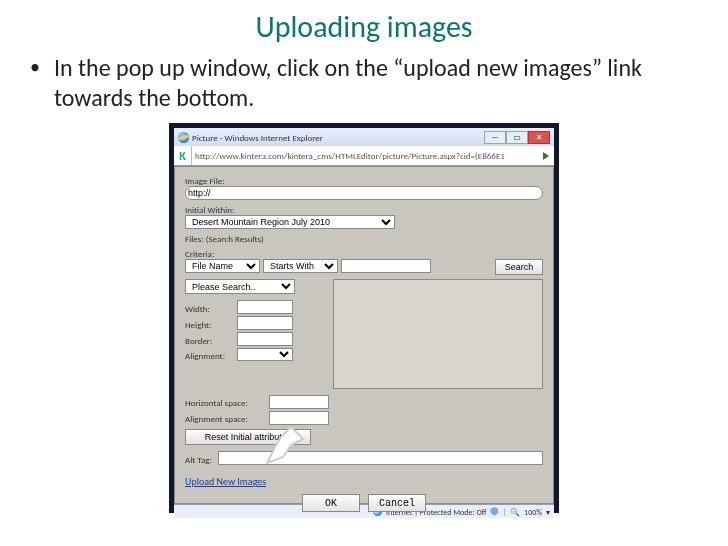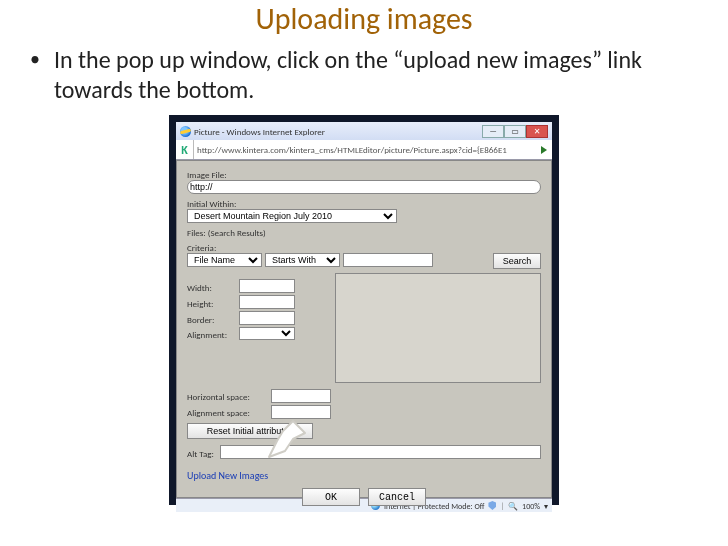--- a/index.html
+++ b/index.html
@@ -7,40 +7,41 @@
     width: 728px;
     height: 546px;
     font-family: Calibri, Arial, sans-serif;
     background: #fff;
     position: relative;
   }
   .slide-title {
     text-align: center;
     font-size: 30px;
     font-weight: 400;
-    color: #a16207;
+    color: #0f766e;
+    padding-top: 8px;
   }
   .bullet {
     font-size: 24px;
     color: #222;
     padding: 8px 30px 0 30px;
     line-height: 1.25;
     display: flex;
   }
   .bullet::before {
     content: "•";
     margin-right: 14px;
     font-size: 20px;
     line-height: 1.4;
   }
   .screenshot-wrap {
     margin: 10px auto 0 auto;
     width: 390px;
     height: 390px;
-    border: 7px solid #0f172a;
+    border: 5px solid #0f172a;
   }
   .ie-titlebar {
     height: 18px;
     background: linear-gradient(#e8eefb, #d2ddf4);
     display: flex;
     align-items: center;
     font-size: 9px;
     color: #333;
     padding: 0 4px;
   }
@@ -106,21 +107,21 @@
   }
   .hsvs { display:grid; grid-template-columns:84px 60px; row-gap:2px; margin-top:6px; }
   .hsvs input { width:60px; height:13px; }
   .resetbtn {
     margin-top:4px; width:126px; height:16px; font-size:9px;
     border:1px solid #888; background:linear-gradient(#fdfdfd,#e3e3e3);
   }
   .alt-row { display:flex; gap:6px; align-items:center; margin-top:6px; }
   .alt-row input { flex:1; }
   .uplink {
-    display:inline-block; margin-top:10px; color:#1a3db5; 
+    display:inline-block; margin-top:10px; color:#1a3db5; text-decoration:underline;
     font-size:10px;
   }
   .okcancel {
     text-align:center; margin-top:6px;
   }
   .okcancel button {
     width:58px; height:18px; font-size:10px; margin:0 3px;
     border:1px solid #888; background:linear-gradient(#fdfdfd,#e3e3e3);font-family:Liberation Mono, monospace;
   }
   .arrow {
@@ -185,20 +186,21 @@
       <label>Criteria:</label>
       <div class="crit-row">
         <select><option>File Name</option></select>
         <select><option>Starts With</option></select>
         <input type="text" style="">
         <button class="srchbtn">Search</button>
       </div>
     </div>
     <div class="form-preview">
       <div class="formcol">
+        <select style="width:110px;height:15px;"><option>Please Search..</option></select>
         <div class="formgrid" style="margin-top:6px;">
           <label>Width:</label>
           <input type="text" style="">
           <label>Height:</label>
           <input type="text" style="">
           <label>Border:</label>
           <input type="text" style="">
           <label>Alignment:</label>
           <select><option></option></select>
         </div>

